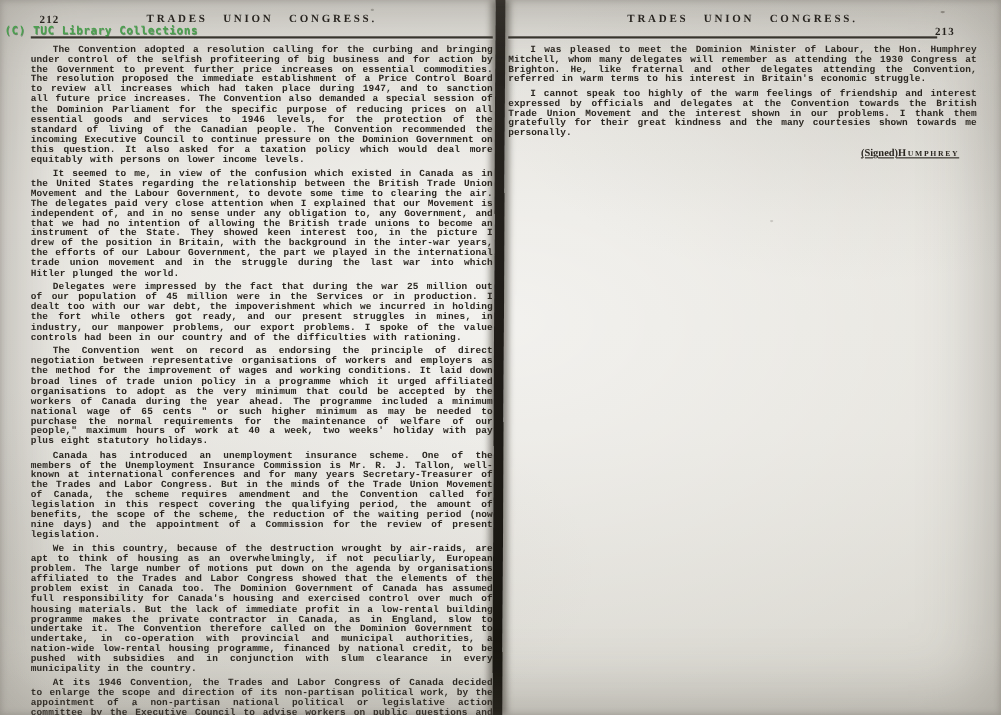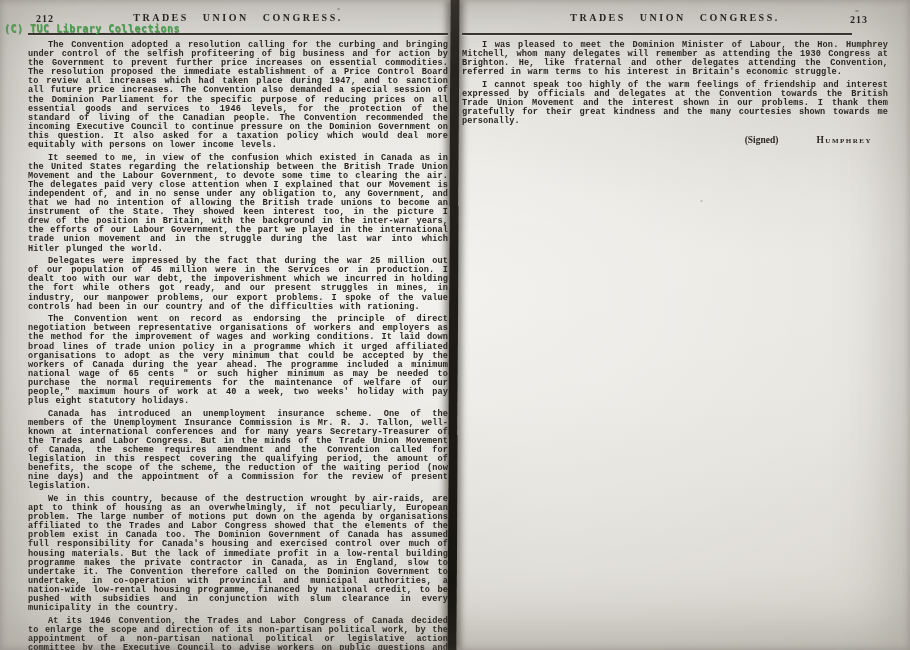--- a/index.html
+++ b/index.html
@@ -30,36 +30,36 @@
   .page-left{left:28px;width:420px;}
   .page-right{left:462px;width:426px;}
   .pghead{position:relative;height:18px;}
   .pgtitle{
     position:absolute;left:0;right:0;text-align:center;
     font-weight:bold;font-size:10px;letter-spacing:2.5px;word-spacing:9px;
     color:#1e1b17;
   }
   .pgnum{position:absolute;font-weight:bold;font-size:10px;letter-spacing:1px;color:#1e1b17;}
   .pgnum-left{left:8px;top:1px;}
-  .pgnum-right{right:20px;top:2px;margin-left:16px;}
+  .pgnum-right{right:20px;top:12px;margin-left:16px;}
   .rule{border:0;border-top:2px solid #35322c;margin:3px 0 0 0;height:0;
         box-shadow:0 1px 0 rgba(255,255,255,0.35);}
   .rule-right{width:390px;margin-right:auto;margin-left:0;}
   .body-text{margin-top:6px;font-family:Liberation Mono, monospace;}
   .para{
     margin:0 0 3.5px 0;
     font-size:8.6px;line-height:9.1px;font-weight:600;
     text-align:justify;text-indent:20px;
     word-spacing:1.2px;letter-spacing:0.1px;
     color:#2a2620;
   }
   .signed-row{
     display:flex;justify-content:flex-end;align-items:flex-end;
-    gap:38px;padding-right:16px;margin-top:9px;
-    font-size:9.5px;font-weight:600;color:#2a2620;
+    padding-right:16px;margin-top:9px;
+    font-size:9.5px;font-weight:600;color:#2a2620;text-decoration:underline;
   }
   .signed-name{font-variant:small-caps;letter-spacing:1.5px;font-weight:bold;}
   .watermark{
     position:absolute;left:4px;top:3px;
     font-family:"DejaVu Sans Mono", monospace;
     font-size:10px;font-weight:bold;letter-spacing:0.5px;
     color:#4ba04f;text-shadow:0.5px 0.5px 0 rgba(35,90,40,0.55);
     z-index:5;
     margin-top:20px;
   }

